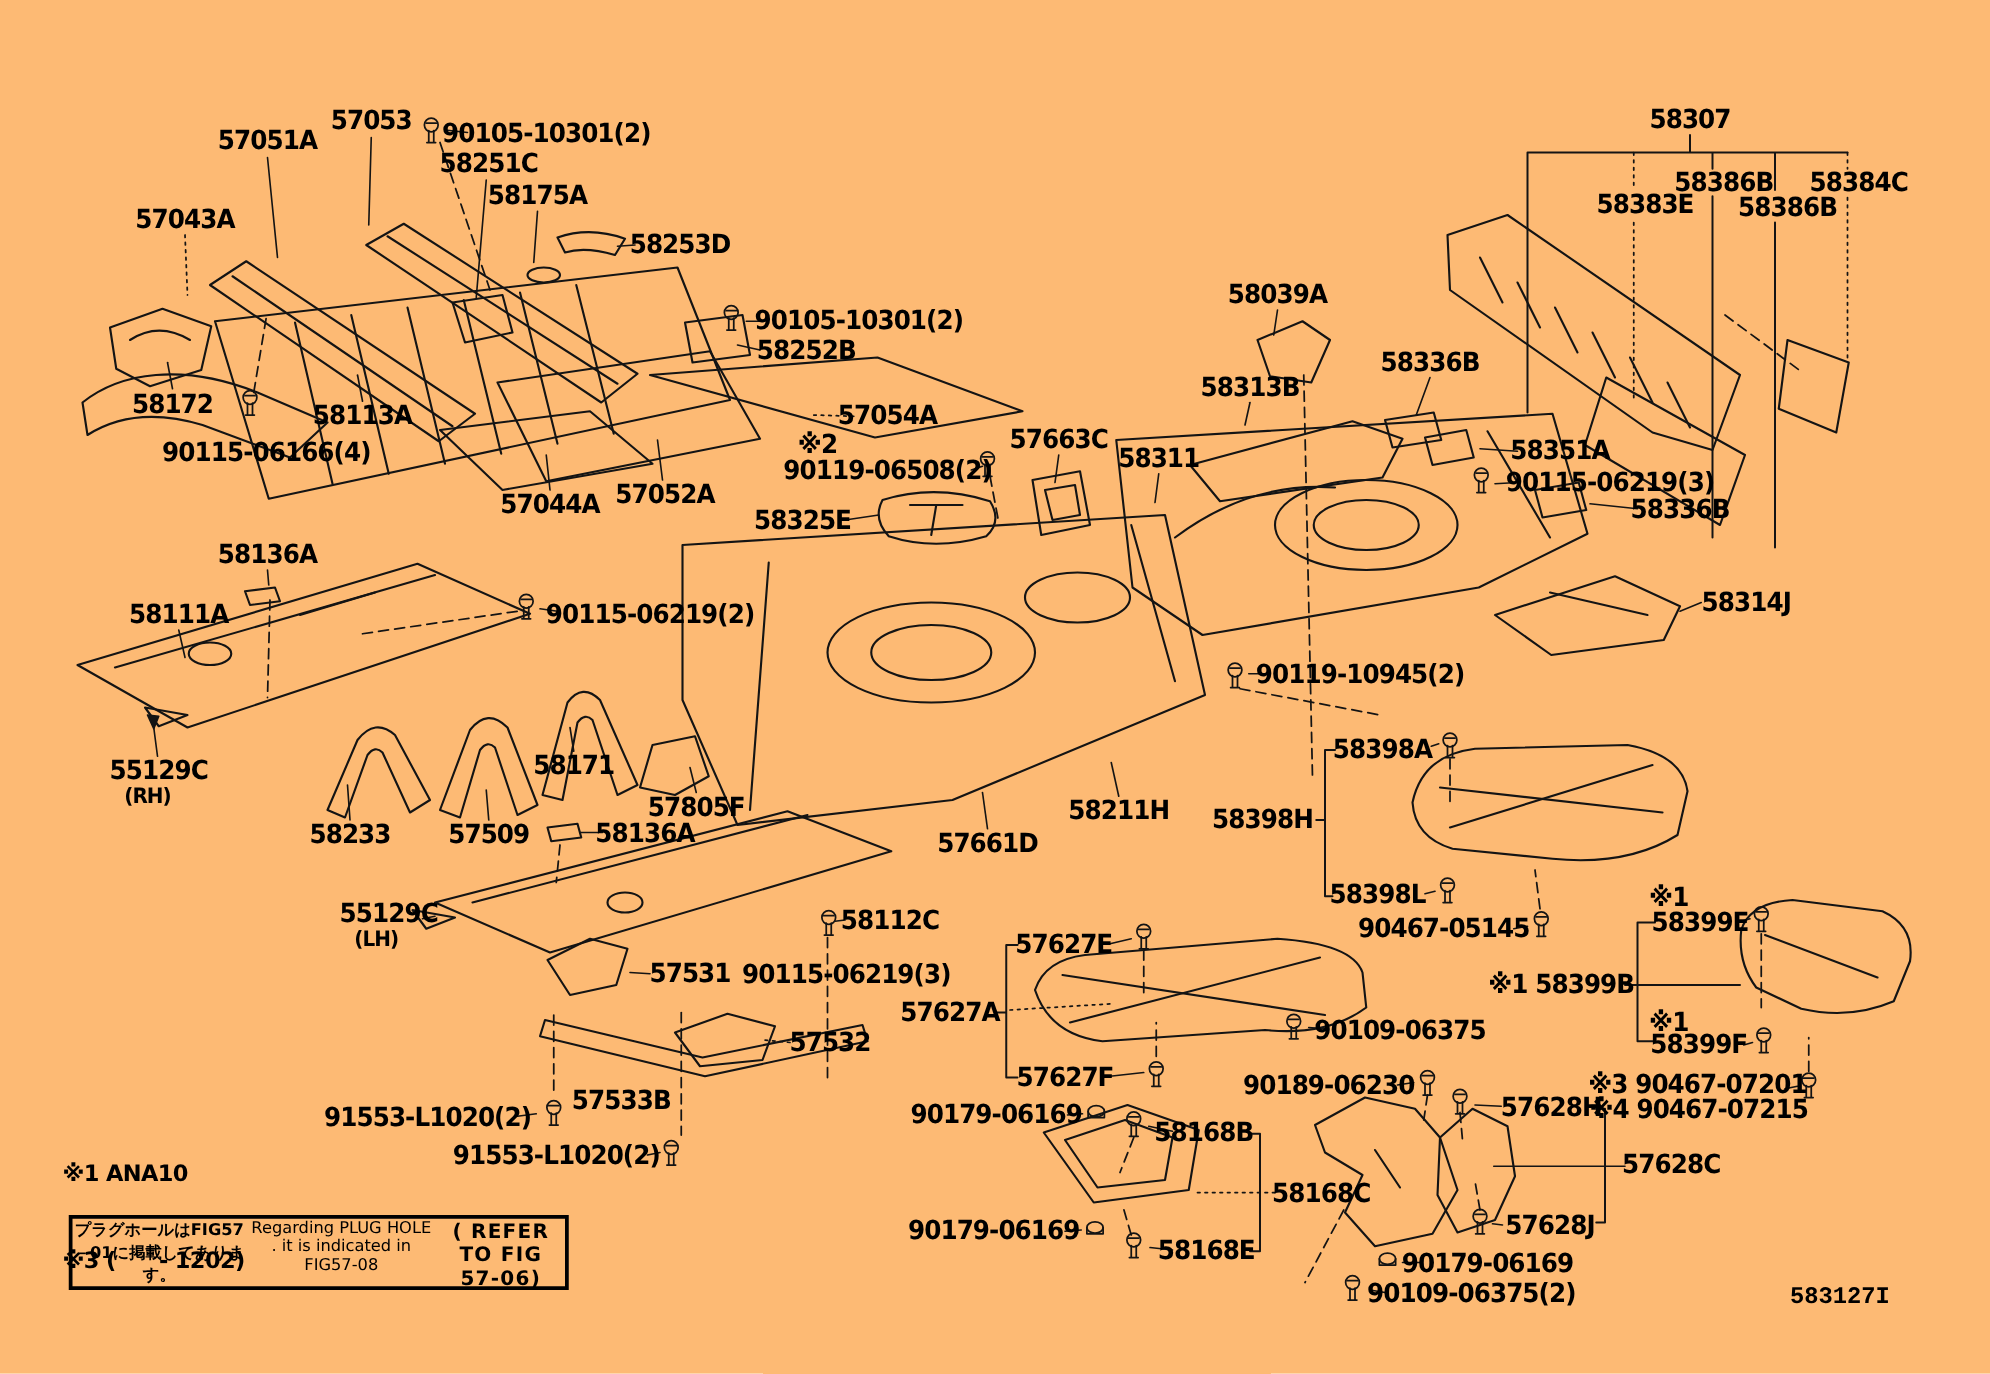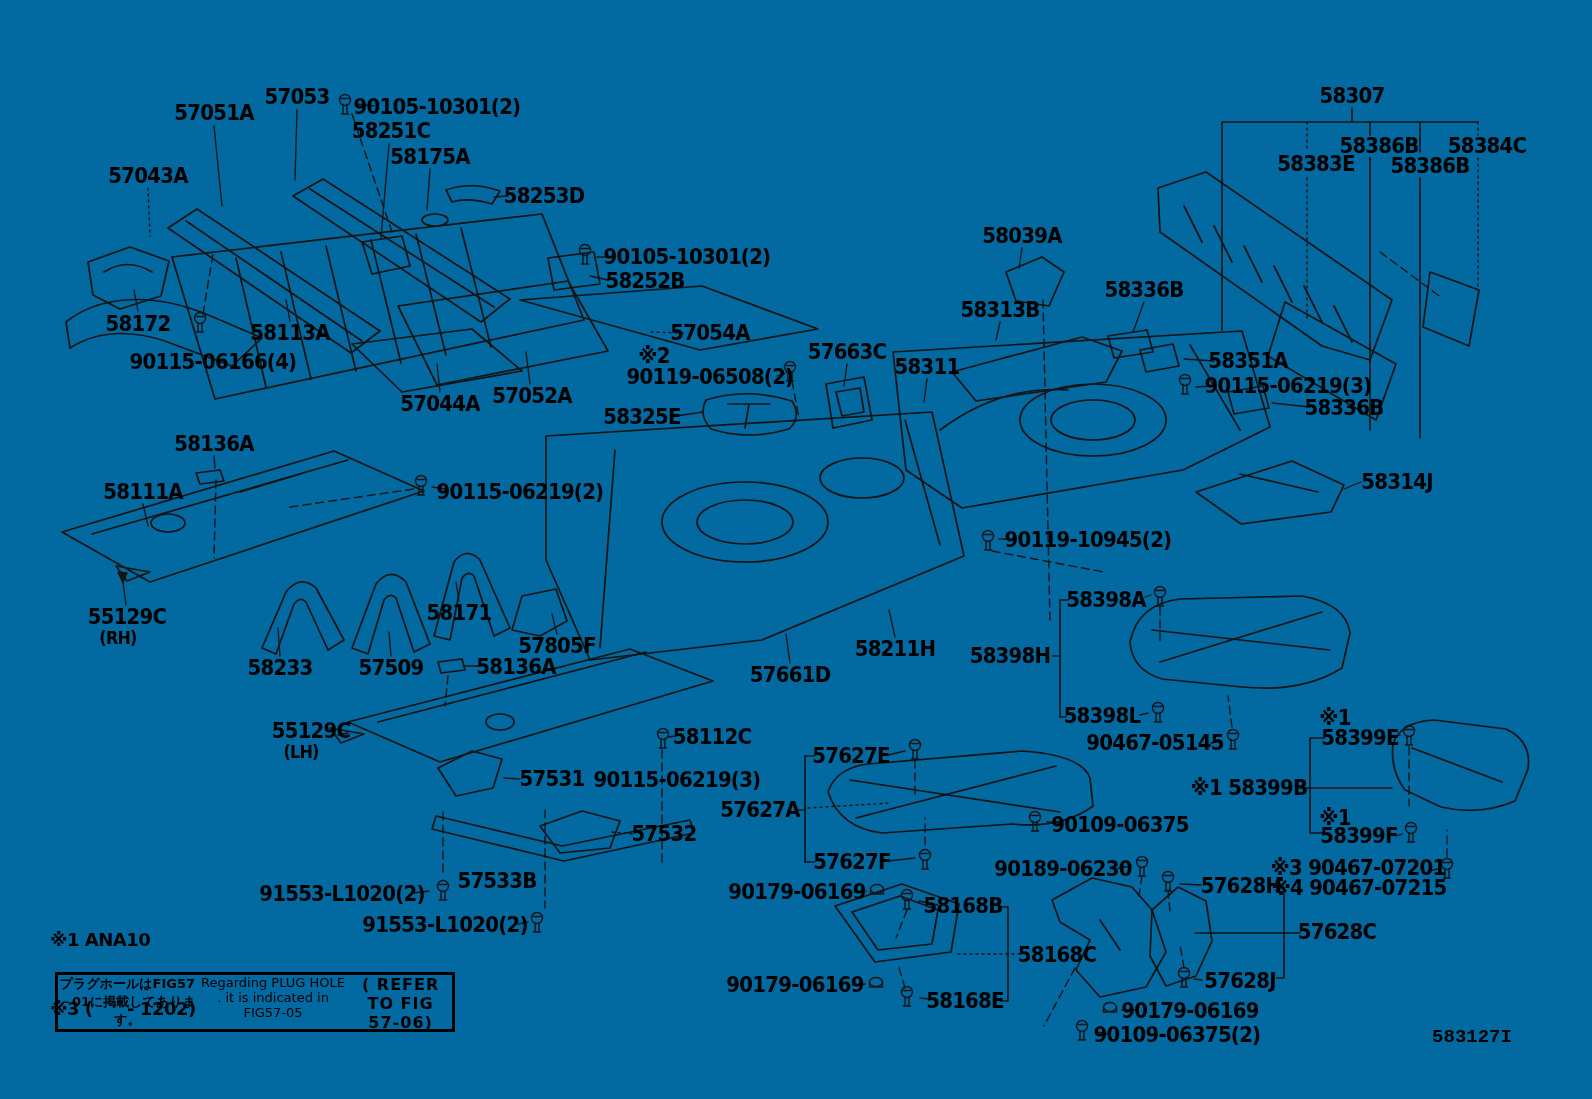--- a/index.html
+++ b/index.html
@@ -1,16 +1,16 @@
 <!DOCTYPE html>
 <html><head>
 <meta charset="utf-8">
 <style>
   html,body{margin:0;padding:0;background:#ffffff;}
-  .canvas{position:relative;width:1592px;height:1099px;background:#0369a1;overflow:hidden;
+  .canvas{position:relative;width:1592px;height:1099px;background:#fdba74;overflow:hidden;
           font-family:"DejaVu Sans",sans-serif;color:#000;}
   svg.art{position:absolute;left:0;top:0;}
   svg.art *{vector-effect:non-scaling-stroke;}
   .lbl{position:absolute;transform:translate(-50%,-50%) scaleX(.94);transform-origin:center;
        font-weight:bold;font-size:21px;letter-spacing:-0.8px;white-space:pre;line-height:1;}
   .lbl.small{font-size:17px;}
   .legend{position:absolute;left:50px;top:882px;font-weight:bold;font-size:18px;
           letter-spacing:-0.5px;line-height:23px;white-space:pre;}
   .notebox{position:absolute;left:55px;top:972px;width:400px;height:60px;
            border:3px solid #000;box-sizing:border-box;text-align:center;
@@ -362,18 +362,18 @@
     </div>
 
   <div class="legend">
     <div>※1 ANA10</div>
     <div>※3 (      - 1202)</div>
     
   </div>
 
   <div class="notebox">
     <div class="nb-jp">プラグホールはFIG57－01に掲載してあります。</div>
-    <div class="nb-en">Regarding PLUG HOLE . it is indicated in FIG57-05</div>
+    <div class="nb-en">Regarding PLUG HOLE . it is indicated in FIG57-08</div>
     <div class="nb-ref">( REFER TO FIG 57-06)</div>
   </div>
 
   <div class="figcode">583127I</div>
 </div>
 
 </body></html>

